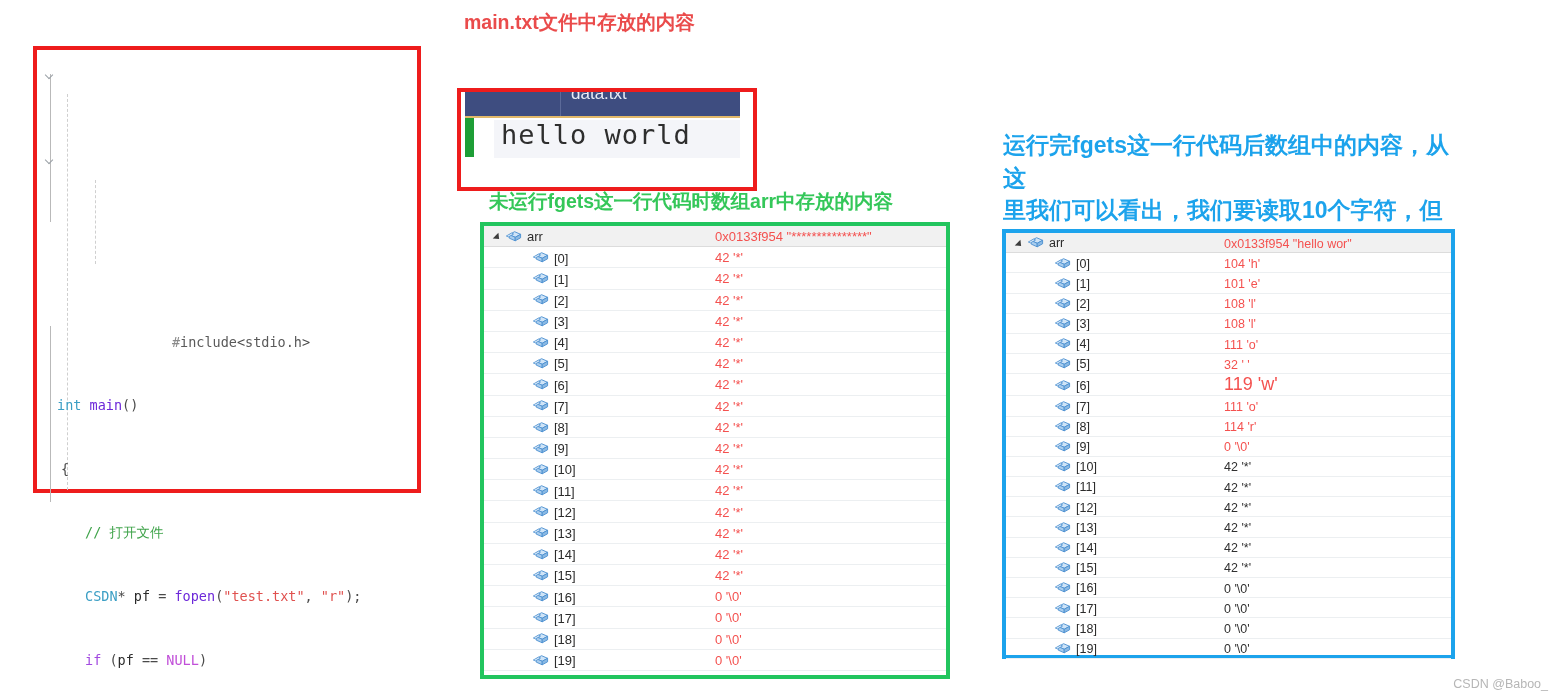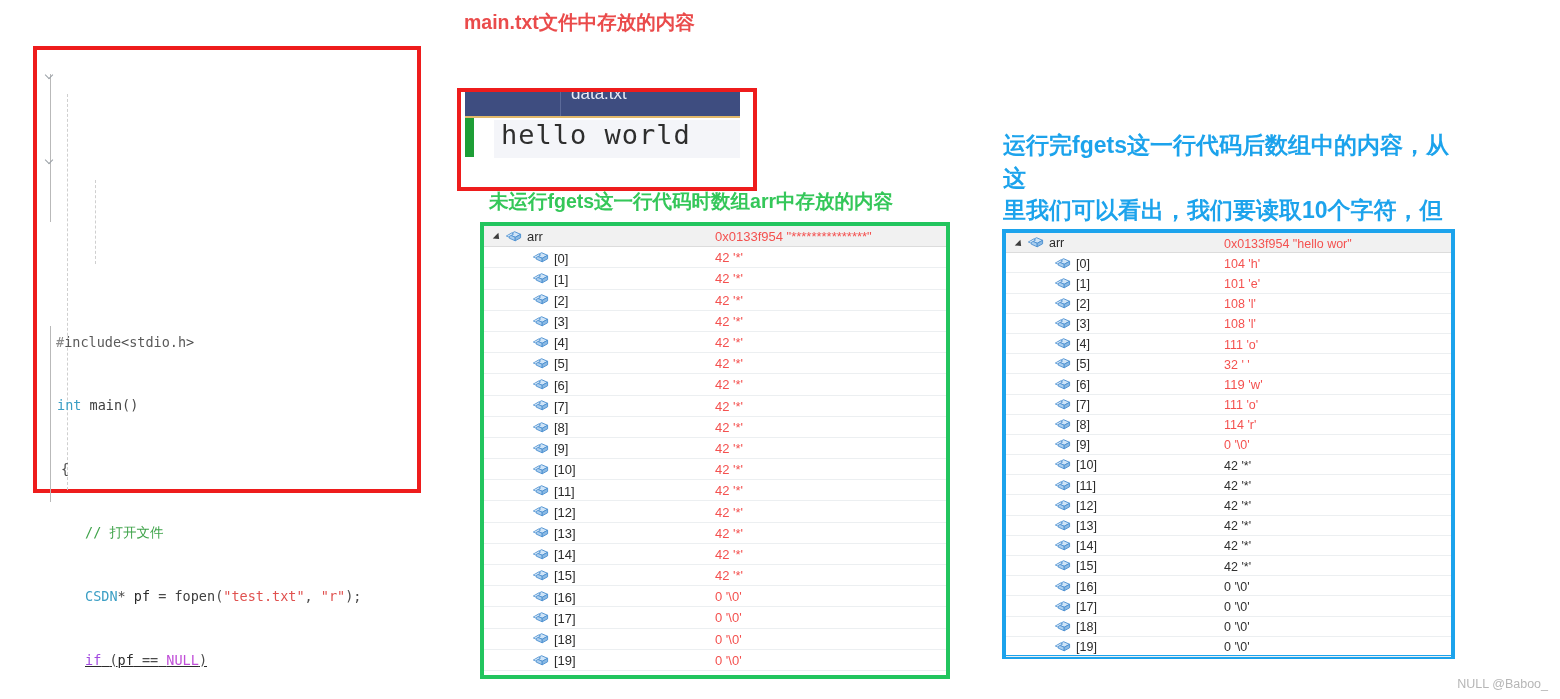--- a/index.html
+++ b/index.html
@@ -22,28 +22,28 @@
   .code-area{
     position:relative;
     padding:6px 0 0 0;
     font-family:"DejaVu Sans Mono","Liberation Mono",monospace;
     font-size:13.5px;
     line-height:21.2px;
     color:#2b2b2b;
     white-space:pre;
   }
   .cl{position:relative;height:21.2px;padding-left:10px;}
-  .ind1{padding-left:19px;}
+  .ind1{padding-left:28px;text-align:center;}
   .ind2{padding-left:38px;}
   .kw{color:#a24ae0;}
   .kw2{color:#c14fd8;}
   .type{color:#3a9ec4;}
   .str{color:#e0514f;}
   .cmt{color:#3fa34a;}
-  .fn{color:#404040;}
+  .fn{color:#6d28d9;}
   .num{color:#2b2b2b;}
   .pp{color:#8a8a8a;}
   .ppname{color:#5a5a5a;}
   .sym{color:#4a4a4a;}
 
   
   .chev{
     position:absolute;left:-2px;top:5px;width:10px;height:10px;
   }
   .chev:before{
@@ -150,21 +150,21 @@
 
     <span class="chev" style="left:8px;top:21px;"></span>
     <span class="chev" style="left:8px;top:106px;"></span>
 
     
     <div class="cl ind1"><span class="pp">#</span><span class="ppname">include</span><span class="sym">&lt;</span><span class="ppname">stdio.h</span><span class="sym">&gt;</span></div>
     <div class="cl" style="padding-left:20px;"><span class="type">int</span> <span class="fn">main</span><span class="sym">()</span></div>
     <div class="cl" style="padding-left:24px;"><span class="sym">{</span></div>
     <div class="cl ind2" style="padding-left:48px;"><span class="cmt">// 打开文件</span></div>
     <div class="cl ind2" style="padding-left:48px;"><span class="type">CSDN</span><span class="sym">*</span> <span class="num">pf</span> <span class="sym">=</span> <span class="fn">fopen</span><span class="sym">(</span><span class="str">"test.txt"</span><span class="sym">,</span> <span class="str">"r"</span><span class="sym">);</span></div>
-    <div class="cl ind2" style="padding-left:48px;text-decoration:underline;"><span class="kw">if</span> <span class="sym">(</span><span class="num">pf</span> <span class="sym">==</span> <span class="kw2">NULL</span><span class="sym">)</span></div>
+    <div class="cl ind2" style="padding-left:48px;"><span class="kw">if</span> <span class="sym">(</span><span class="num">pf</span> <span class="sym">==</span> <span class="kw2">NULL</span><span class="sym">)</span></div>
     
     
     
     
     
     
     
     
     
     
@@ -470,21 +470,21 @@
               </svg></span><span class="lbl" style="margin-left:5px;font-size:12.5px;color:#2b2b2b">[5]</span></td>
           <td class="c-val"><span class="val-red" style="font-size:12.5px">32 ' '</span></td>
         </tr>
         <tr>
           <td class="c-name" style="height: 19.2px;"><span style="display:inline-block;width:48px"></span><span class="cube"><svg viewBox="0 0 17 14" width="17" height="14" aria-hidden="true">
                 <path d="M4.2 4.6 L9.6 1.7 L15.6 4.3 L10.2 7.3 Z" fill="#cfe4f7" stroke="#4a8fd0" stroke-width="0.9" stroke-linejoin="round"></path>
                 <path d="M4.2 4.6 L4.2 8.1 L10.2 10.8 L10.2 7.3 Z" fill="#a9cdee" stroke="#4a8fd0" stroke-width="0.9" stroke-linejoin="round"></path>
                 <path d="M10.2 7.3 L10.2 10.8 L15.6 7.8 L15.6 4.3 Z" fill="#8bb9e3" stroke="#4a8fd0" stroke-width="0.9" stroke-linejoin="round"></path>
                 <path d="M1.3 6.0 L6.6 3.1 L8.6 4.0 L3.3 6.9 Z" fill="#e8f2fb" stroke="#4a8fd0" stroke-width="0.8" stroke-linejoin="round"></path>
               </svg></span><span class="lbl" style="margin-left:5px;font-size:12.5px;color:#2b2b2b">[6]</span></td>
-          <td class="c-val"><span class="val-red" style="font-size:13px">119 'w'</span></td>
+          <td class="c-val"><span class="val-red" style="font-size:18px">119 'w'</span></td>
         </tr>
         <tr>
           <td class="c-name" style="height: 19.2px;"><span style="display:inline-block;width:48px"></span><span class="cube"><svg viewBox="0 0 17 14" width="17" height="14" aria-hidden="true">
                 <path d="M4.2 4.6 L9.6 1.7 L15.6 4.3 L10.2 7.3 Z" fill="#cfe4f7" stroke="#4a8fd0" stroke-width="0.9" stroke-linejoin="round"></path>
                 <path d="M4.2 4.6 L4.2 8.1 L10.2 10.8 L10.2 7.3 Z" fill="#a9cdee" stroke="#4a8fd0" stroke-width="0.9" stroke-linejoin="round"></path>
                 <path d="M10.2 7.3 L10.2 10.8 L15.6 7.8 L15.6 4.3 Z" fill="#8bb9e3" stroke="#4a8fd0" stroke-width="0.9" stroke-linejoin="round"></path>
                 <path d="M1.3 6.0 L6.6 3.1 L8.6 4.0 L3.3 6.9 Z" fill="#e8f2fb" stroke="#4a8fd0" stroke-width="0.8" stroke-linejoin="round"></path>
               </svg></span><span class="lbl" style="margin-left:5px;font-size:12.5px;color:#2b2b2b">[7]</span></td>
           <td class="c-val"><span class="val-red" style="font-size:12.5px">111 'o'</span></td>
         </tr>
@@ -593,13 +593,13 @@
                 <path d="M4.2 4.6 L4.2 8.1 L10.2 10.8 L10.2 7.3 Z" fill="#a9cdee" stroke="#4a8fd0" stroke-width="0.9" stroke-linejoin="round"></path>
                 <path d="M10.2 7.3 L10.2 10.8 L15.6 7.8 L15.6 4.3 Z" fill="#8bb9e3" stroke="#4a8fd0" stroke-width="0.9" stroke-linejoin="round"></path>
                 <path d="M1.3 6.0 L6.6 3.1 L8.6 4.0 L3.3 6.9 Z" fill="#e8f2fb" stroke="#4a8fd0" stroke-width="0.8" stroke-linejoin="round"></path>
               </svg></span><span class="lbl" style="margin-left:5px;font-size:12.5px;color:#2b2b2b">[19]</span></td>
           <td class="c-val"><span class="val-dark" style="font-size:12.5px">0 '\0'</span></td>
         </tr>
       </tbody>
   </table>
 </div>
 
-<div class="abs" id="watermark">NULL @Baboo_</div>
+<div class="abs" id="watermark">CSDN @Baboo_</div>
 
 </body></html>

